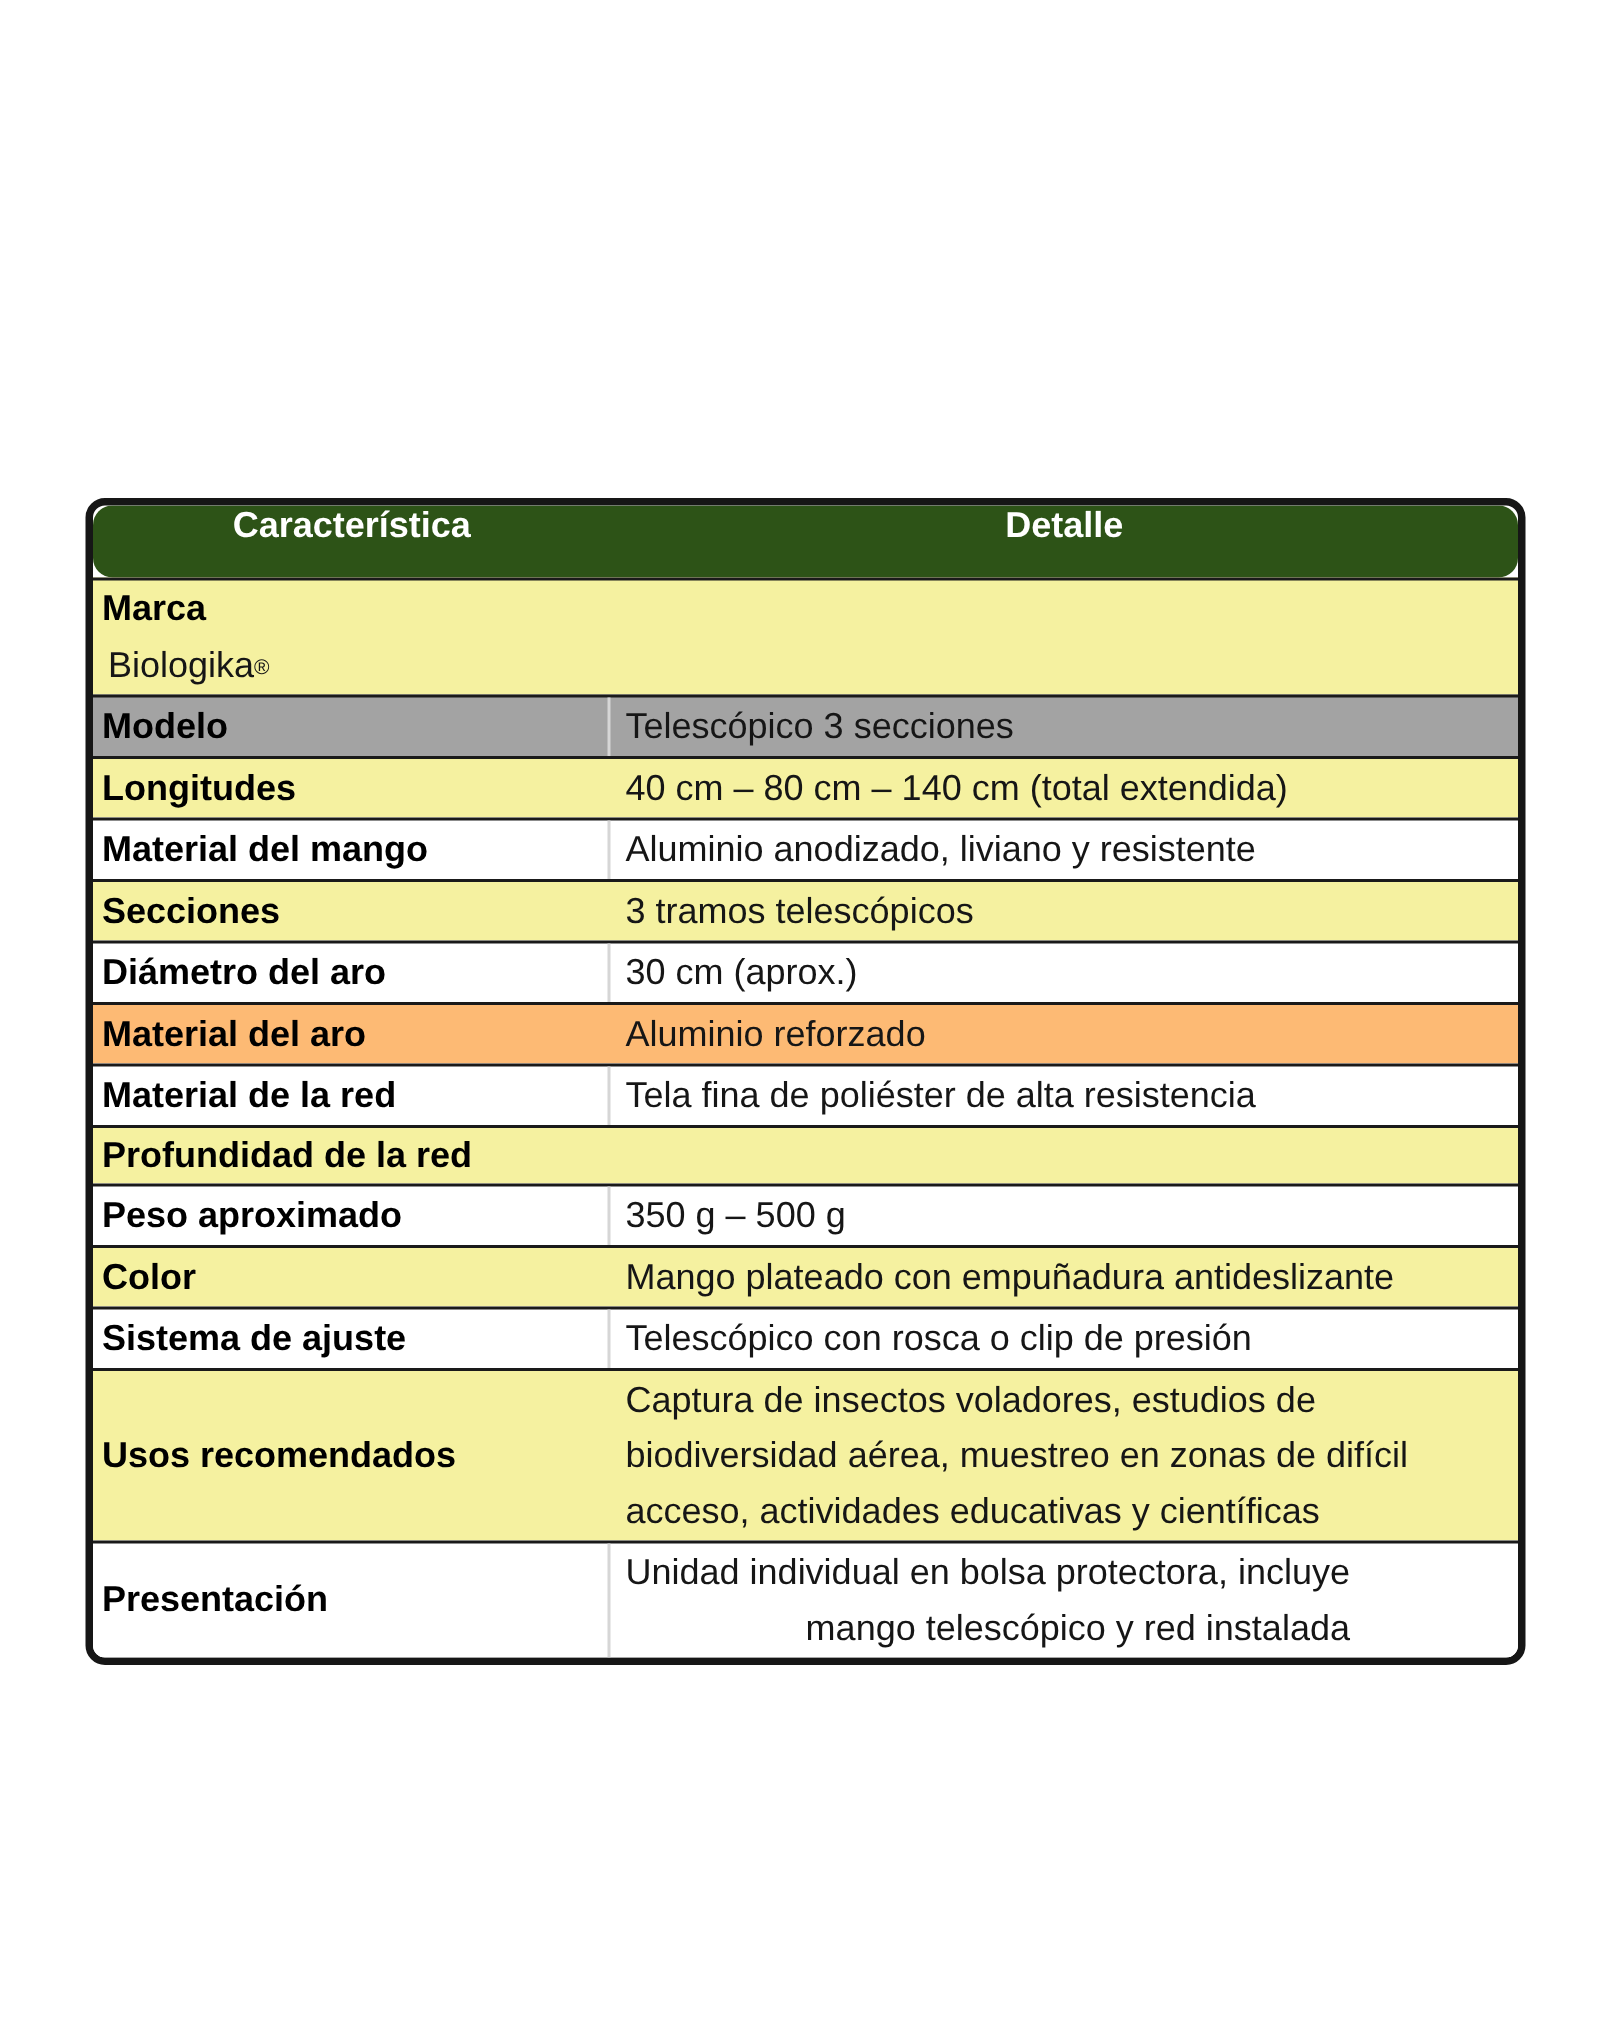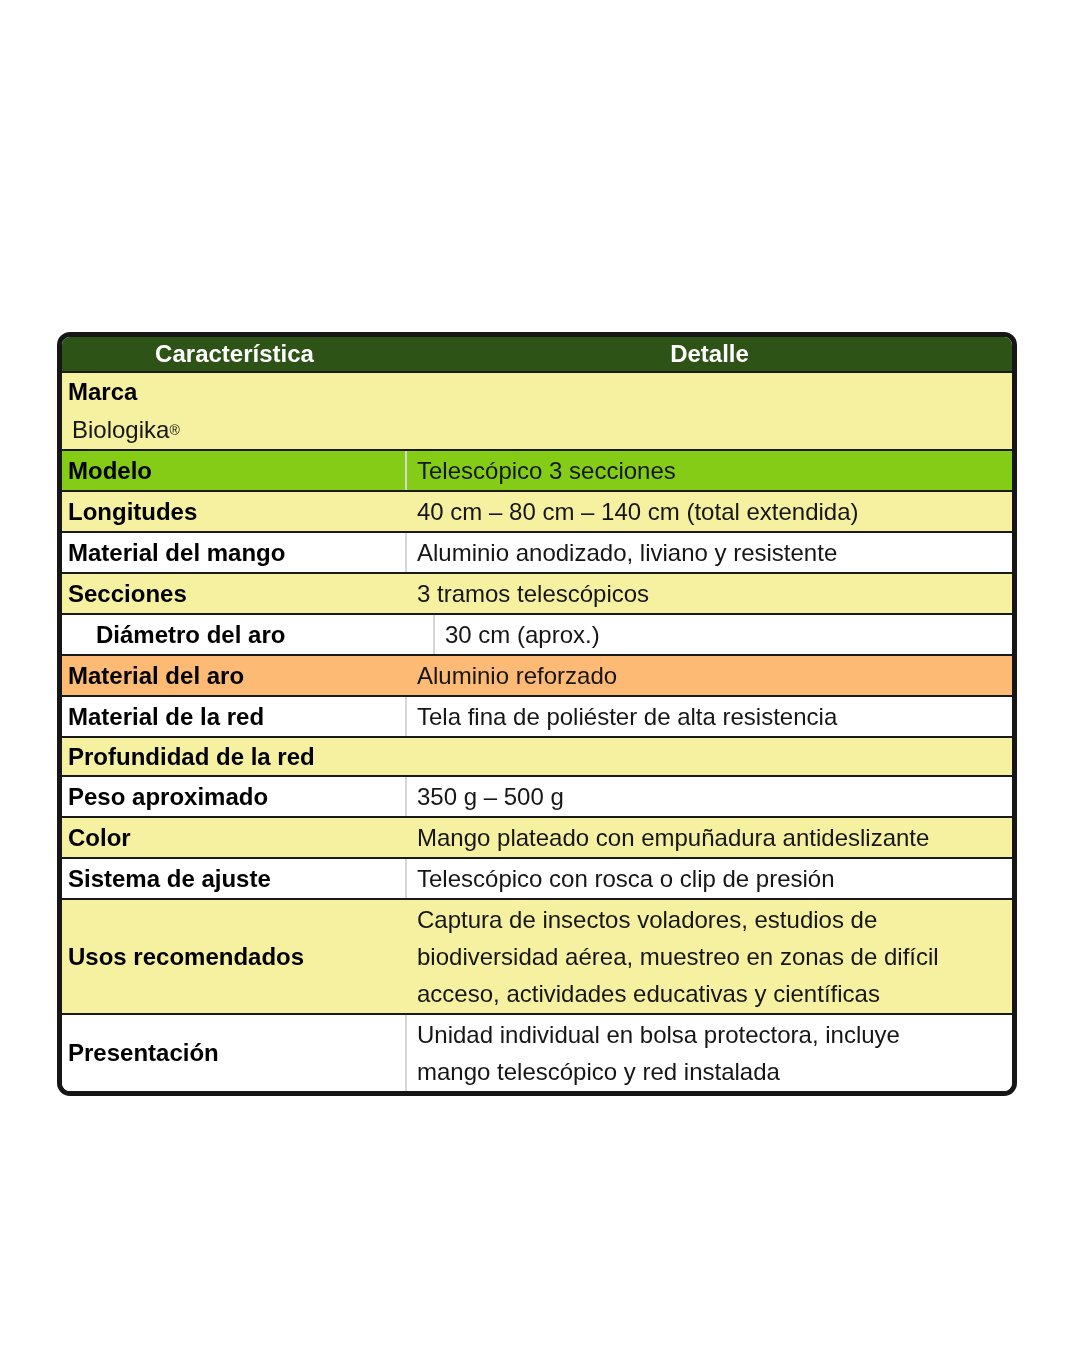--- a/index.html
+++ b/index.html
@@ -20,24 +20,24 @@
     top: 332px;
     width: 960px;
     border: 5px solid #161616;
     border-radius: 13px;
     overflow: hidden;
     background: #ffffff;
     box-sizing: border-box;
   }
   .thead {
     display: flex;
-    height: 34px;
-    align-items: center;
+    height: 48px;
     font-weight: bold;
     font-size: 24px;
+    border-radius: 13px;
   }
   .thead .hcell { text-align: center; }
   .hcell-1 { width: 345px; flex: none; }
   .hcell-2 { flex: 1; }
   .trow {
     display: flex;
     border-top: 2px solid #1a1a1a;
     align-items: stretch;
   }
   .cell {
@@ -80,41 +80,41 @@
     <div class="hcell hcell-2">Detalle</div>
   </div>
 
   <div class="trow yellow" style="background:#f5f1a0;flex-direction:column;">
     <div class="cell cell-label">Marca</div>
     <div class="cell cell-value">
       <span>Biologika</span><span class="sup">®</span>
     </div>
   </div>
 
-  <div class="trow white" style="background:#84cc16;">
+  <div class="trow white" style="background:#a3a3a3;">
     <div class="cell cell-label">Modelo</div>
     <div class="cell cell-value">Telescópico 3 secciones</div>
   </div>
 
   <div class="trow yellow" style="background:#f5f1a0;">
     <div class="cell cell-label">Longitudes</div>
     <div class="cell cell-value">40 cm – 80 cm – 140 cm (total extendida)</div>
   </div>
 
   <div class="trow white" style="background:#ffffff;">
     <div class="cell cell-label">Material del mango</div>
     <div class="cell cell-value">Aluminio anodizado, liviano y resistente</div>
   </div>
 
   <div class="trow yellow" style="background:#f5f1a0;">
     <div class="cell cell-label">Secciones</div>
     <div class="cell cell-value">3 tramos telescópicos</div>
   </div>
 
-  <div class="trow white" style="background:#ffffff;padding-left:28px;">
+  <div class="trow white" style="background:#ffffff;">
     <div class="cell cell-label">Diámetro del aro</div>
     <div class="cell cell-value">30 cm (aprox.)</div>
   </div>
 
   <div class="trow yellow" style="background:#fdba74;">
     <div class="cell cell-label">Material del aro</div>
     <div class="cell cell-value">Aluminio reforzado</div>
   </div>
 
   <div class="trow white" style="background:#ffffff;">
@@ -141,19 +141,19 @@
     <div class="cell cell-value">Telescópico con rosca o clip de presión</div>
   </div>
 
   <div class="trow yellow" style="background:#f5f1a0;">
     <div class="cell cell-label">Usos recomendados</div>
     <div class="cell cell-value">Captura de insectos voladores, estudios de
 biodiversidad aérea, muestreo en zonas de difícil
 acceso, actividades educativas y científicas</div>
   </div>
 
-  <div class="trow white" style="background:#ffffff;">
+  <div class="trow white" style="background:#ffffff;text-align:right;">
     <div class="cell cell-label">Presentación</div>
     <div class="cell cell-value">Unidad individual en bolsa protectora, incluye
 mango telescópico y red instalada</div>
   </div>
 
 </div>
 
 </body></html>

